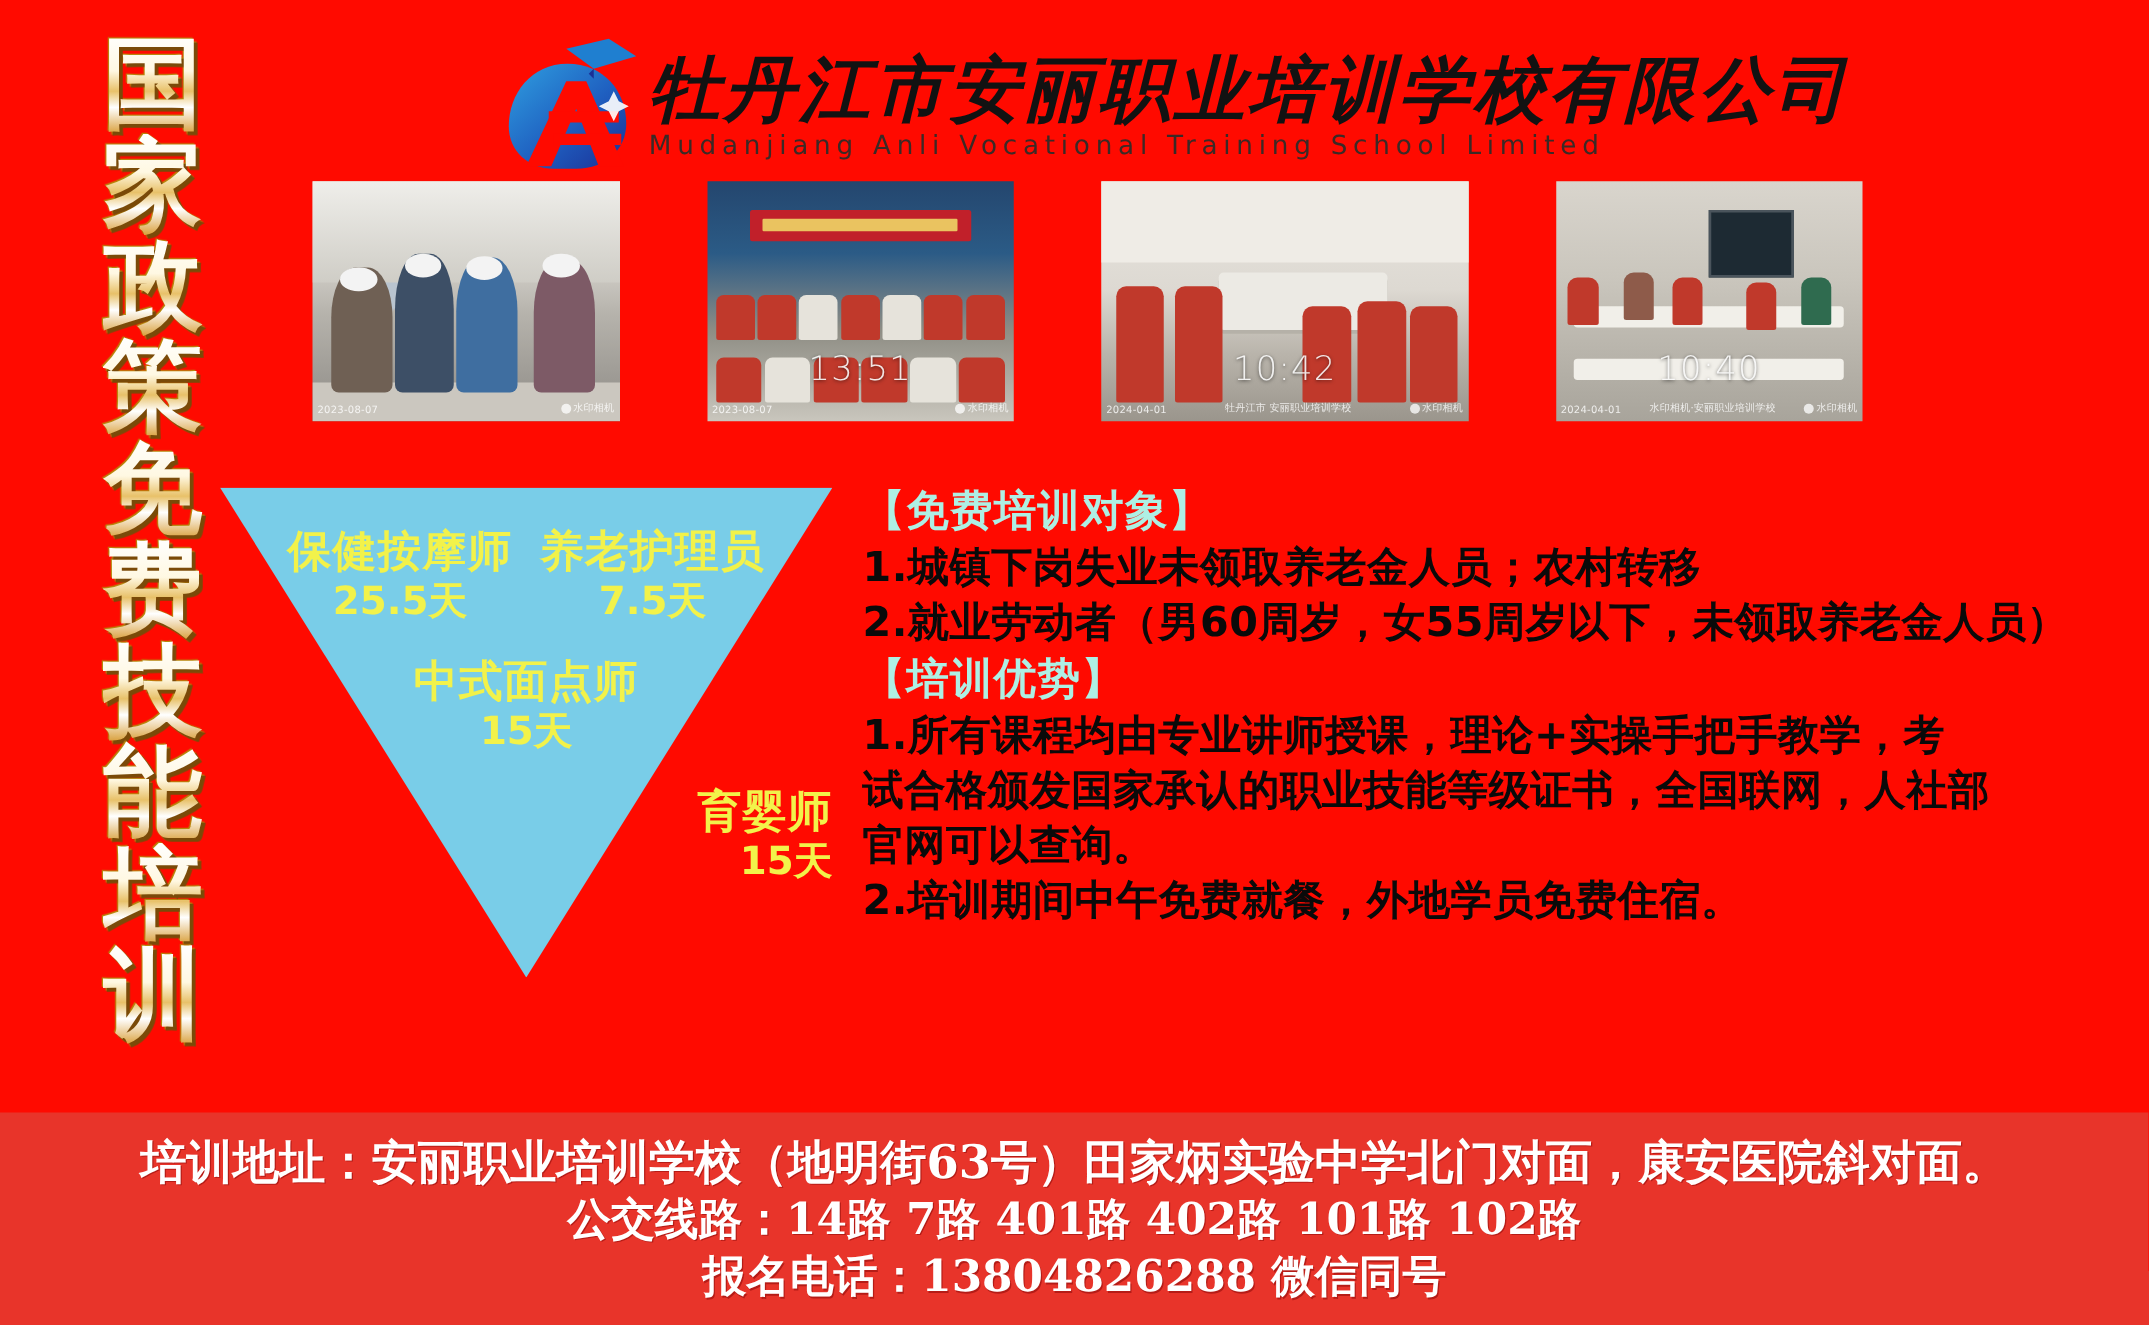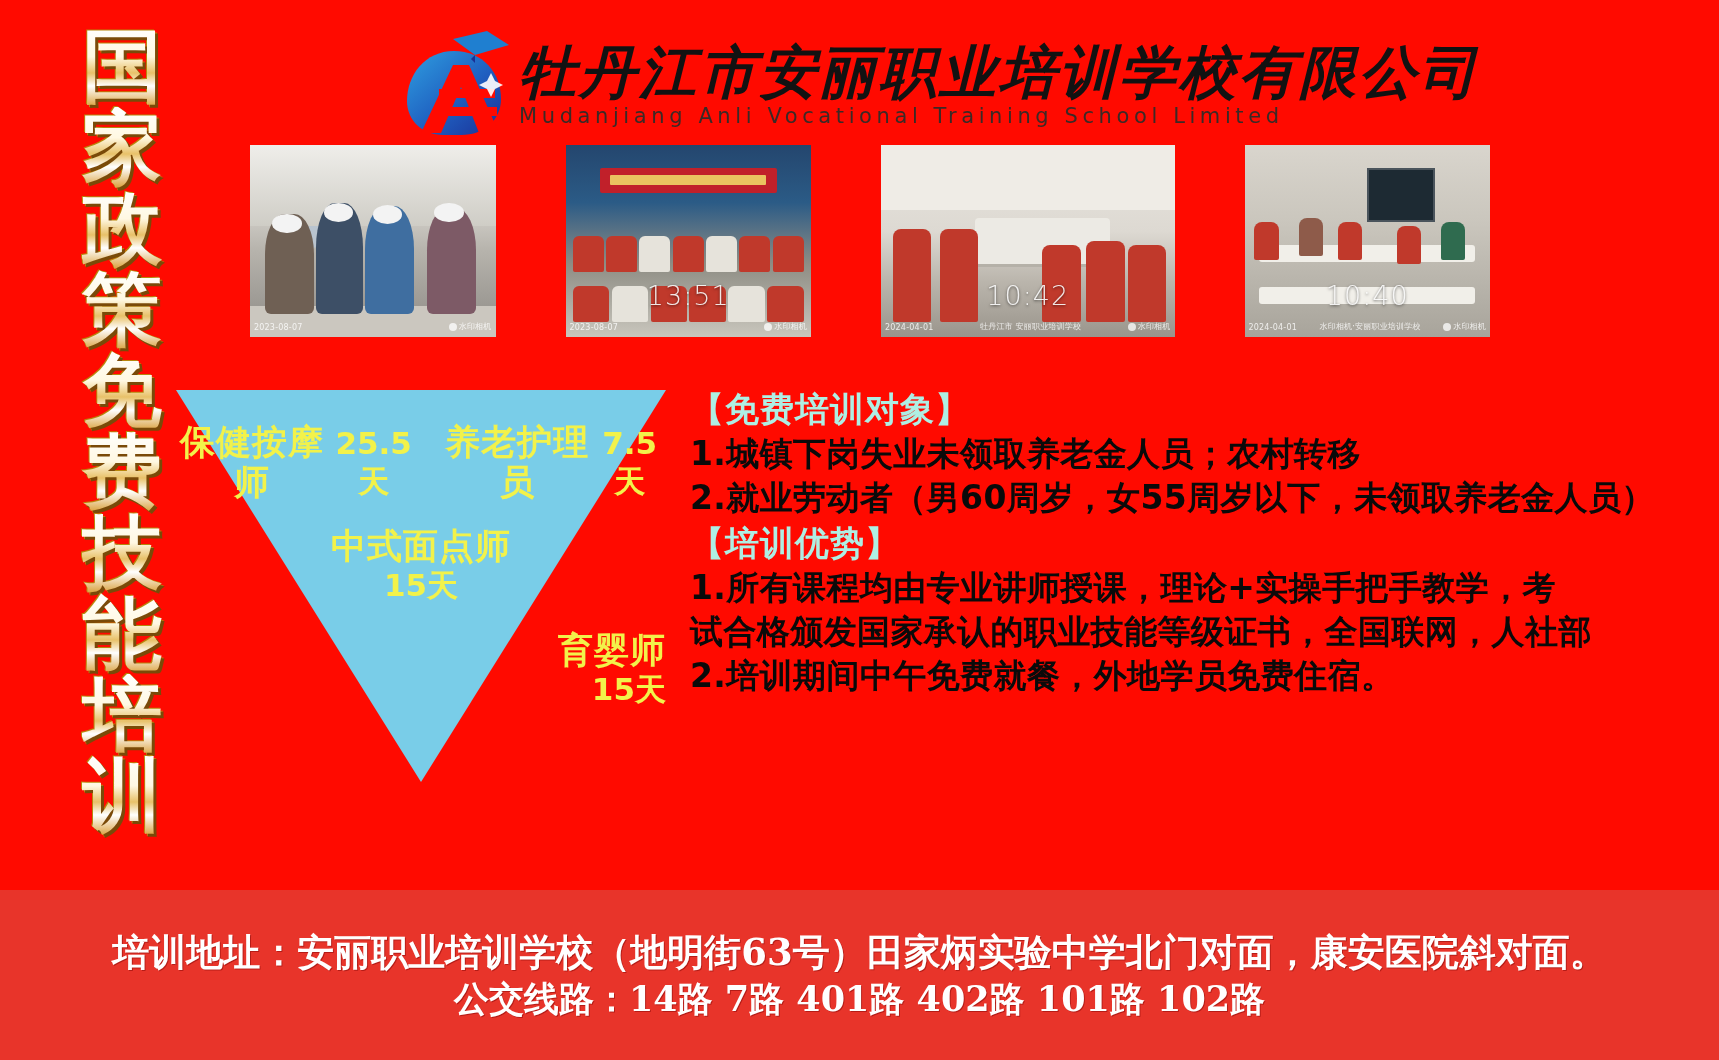--- a/index.html
+++ b/index.html
@@ -108,21 +108,21 @@
   .tri{
     position:absolute;left:0;top:0;width:490px;height:392px;
     background:#79CDE8;
     clip-path:polygon(0% 0%,100% 0%,50% 100%);
   }
   .tri-txt{position:absolute;left:0;top:0;width:490px;height:392px;color:#F2F24A;text-align:center;}
   .tri-row{position:absolute;width:100%;}
   .courses-top{top:32px;display:flex;justify-content:center;gap:22px;}
   .c-name{font-size:35px;font-weight:bold;line-height:40px;letter-spacing:1px;}
   .c-days{font-size:31px;font-weight:bold;line-height:38px;}
-  .tri-col{display:flex;align-items:center;}
+  .tri-col{display:flex;flex-direction:column;align-items:center;}
   .r-mid{top:136px;}
   .r-low{top:240px;text-align:right;}
 
   
   .info{position:absolute;left:690px;top:386px;width:1010px;color:#111;}
   .info h3{
     margin:0;font-size:34px;line-height:46px;font-weight:bold;color:#AEEFE4;
     letter-spacing:1px;
     font-family:"DejaVu Sans","Liberation Sans",sans-serif;
   }
@@ -312,21 +312,23 @@
     </div>
   </div>
 
   <div class="info">
     <h3>【免费培训对象】</h3>
     <p>1.城镇下岗失业未领取养老金人员；农村转移</p>
     <p>2.就业劳动者（男60周岁，女55周岁以下，未领取养老金人员）</p>
     <h3>【培训优势】</h3>
     <p>1.所有课程均由专业讲师授课，理论+实操手把手教学，考</p>
     <p>试合格颁发国家承认的职业技能等级证书，全国联网，人社部</p>
+    <p>官网可以查询。</p>
     <p>2.培训期间中午免费就餐，外地学员免费住宿。</p>
   </div>
 
   <div class="footer">
     <div class="line f1l">培训地址：安丽职业培训学校（地明街63号）田家炳实验中学北门对面，康安医院斜对面。</div>
     <div class="line f2l">公交线路：14路 7路 401路 402路 101路 102路</div>
+    <div class="line f3l">报名电话：13804826288 微信同号</div>
   </div>
 
 </div>
 
 </body></html>

